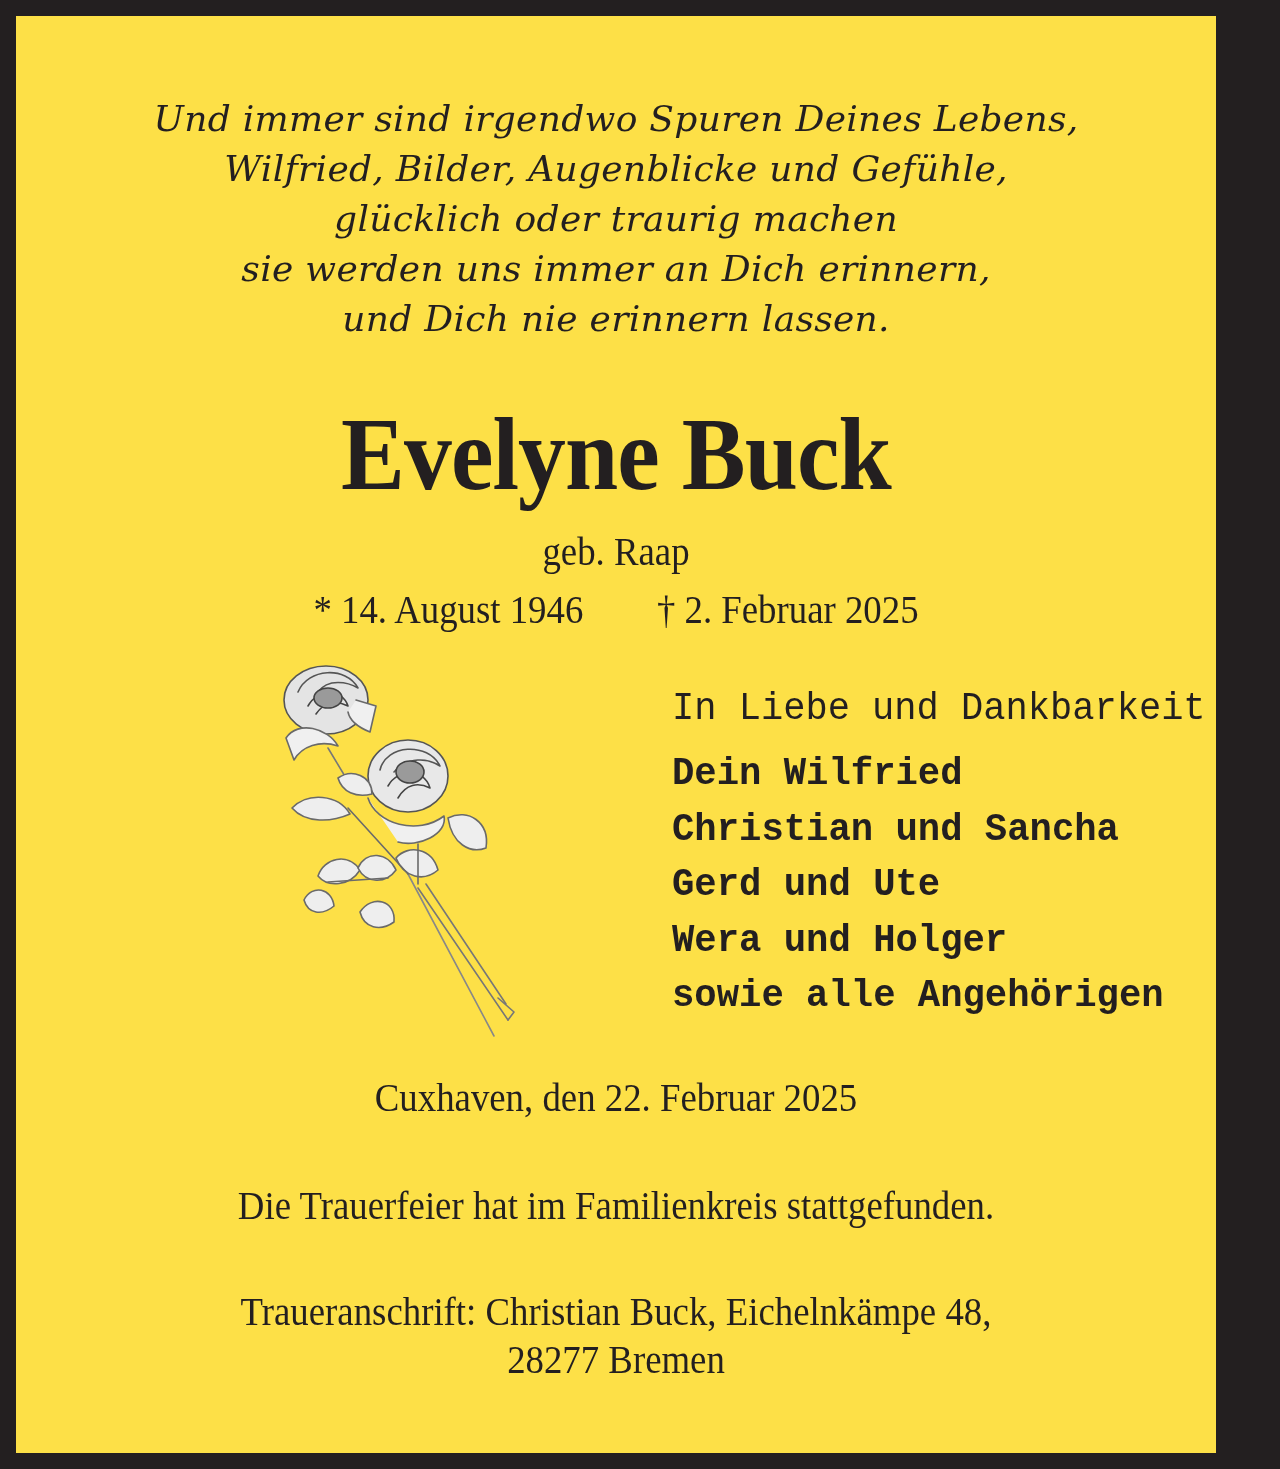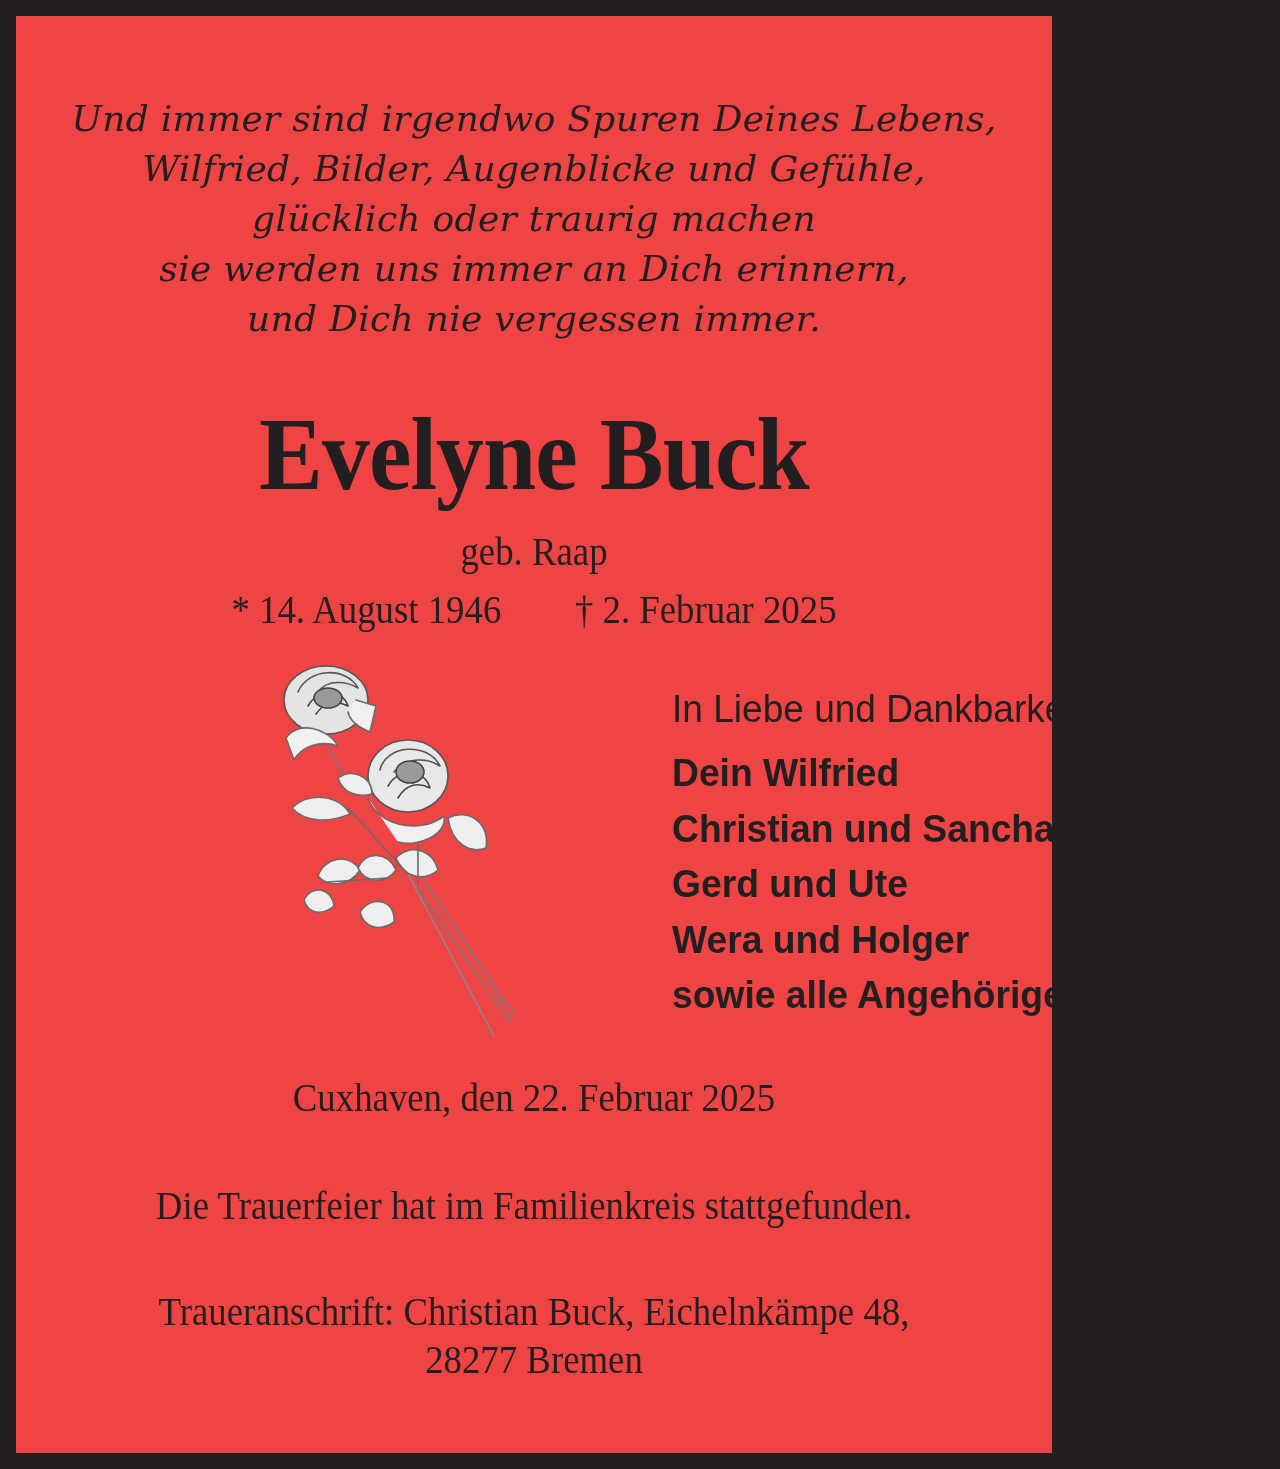--- a/index.html
+++ b/index.html
@@ -5,22 +5,22 @@
     html, body { margin: 0; padding: 0; }
     body {
       width: 1280px; height: 1469px;
       background: #231f20;
       position: relative;
       overflow: hidden;
     }
     .card {
       position: absolute;
       left: 16px; top: 16px;
-      width: 1036px; height: 1437px;
-      background: #ef4444;
+      width: 1200px; height: 1437px;
+      background: #fde047;
       color: #231f20;
       font-family: "DejaVu Serif", "Liberation Serif", serif;
     }
     .center { position: absolute; left: 0; right: 0; text-align: center; white-space: nowrap; }
     .poem {
       top: 78px;
       font-style: italic;
       font-size: 36px;
       line-height: 50px;
       letter-spacing: 0.3px;
@@ -51,21 +51,21 @@
     }
     .dates .gap { display: inline-block; width: 80px; }
     .rose {
       position: absolute;
       left: 252px; top: 632px;
       width: 252px; height: 392px;
     }
     .mourners {
       position: absolute;
       left: 656px; top: 668px;
-      font-family: Liberation Sans, sans-serif;
+      font-family: Liberation Mono, monospace;
     }
     .mourners .intro {
       font-size: 39px; line-height: 50px;
       margin-bottom: 12px;
       transform-origin: left center;
       transform: scaleX(0.95);
       white-space: nowrap;
     }
     .mourners .names div {
       font-weight: bold;
@@ -100,21 +100,21 @@
 </head>
 <body>
 
 <div class="card">
 
   <div class="center poem">
     <div>Und immer sind irgendwo Spuren Deines Lebens,</div>
     <div>Wilfried, Bilder, Augenblicke und Gefühle,</div>
     <div>glücklich oder traurig machen</div>
     <div>sie werden uns immer an Dich erinnern,</div>
-    <div>und Dich nie vergessen immer.</div>
+    <div>und Dich nie erinnern lassen.</div>
   </div>
 
   <div class="center name">Evelyne Buck</div>
 
   <div class="center born-as">geb. Raap</div>
 
   <div class="center dates">
     <span>* 14. August 1946</span><span class="gap"></span><span>† 2. Februar 2025</span>
   </div>
 

